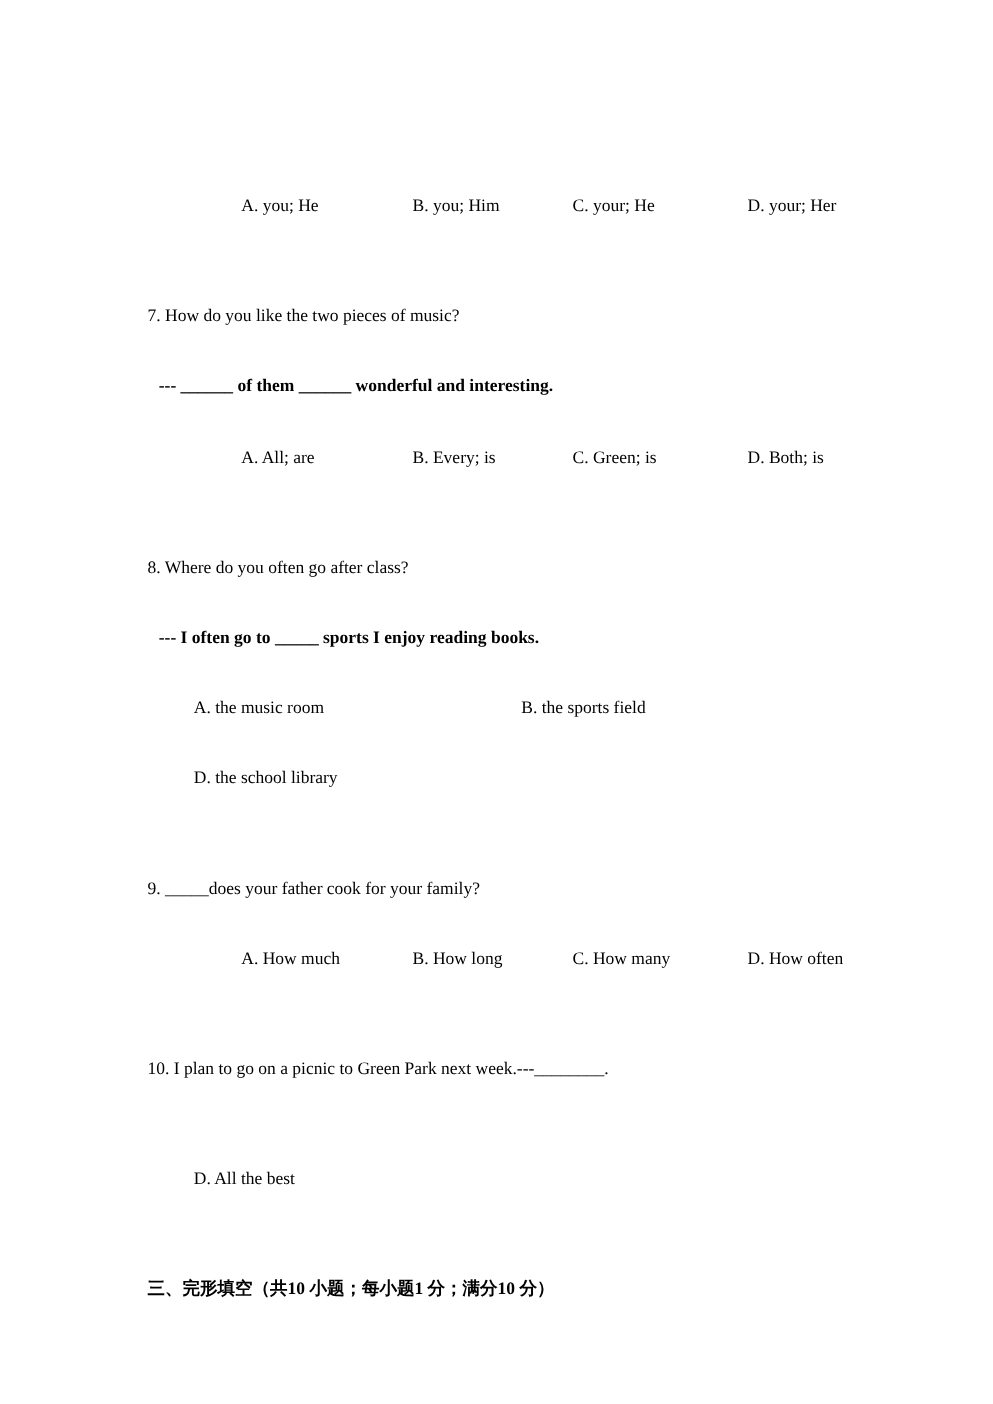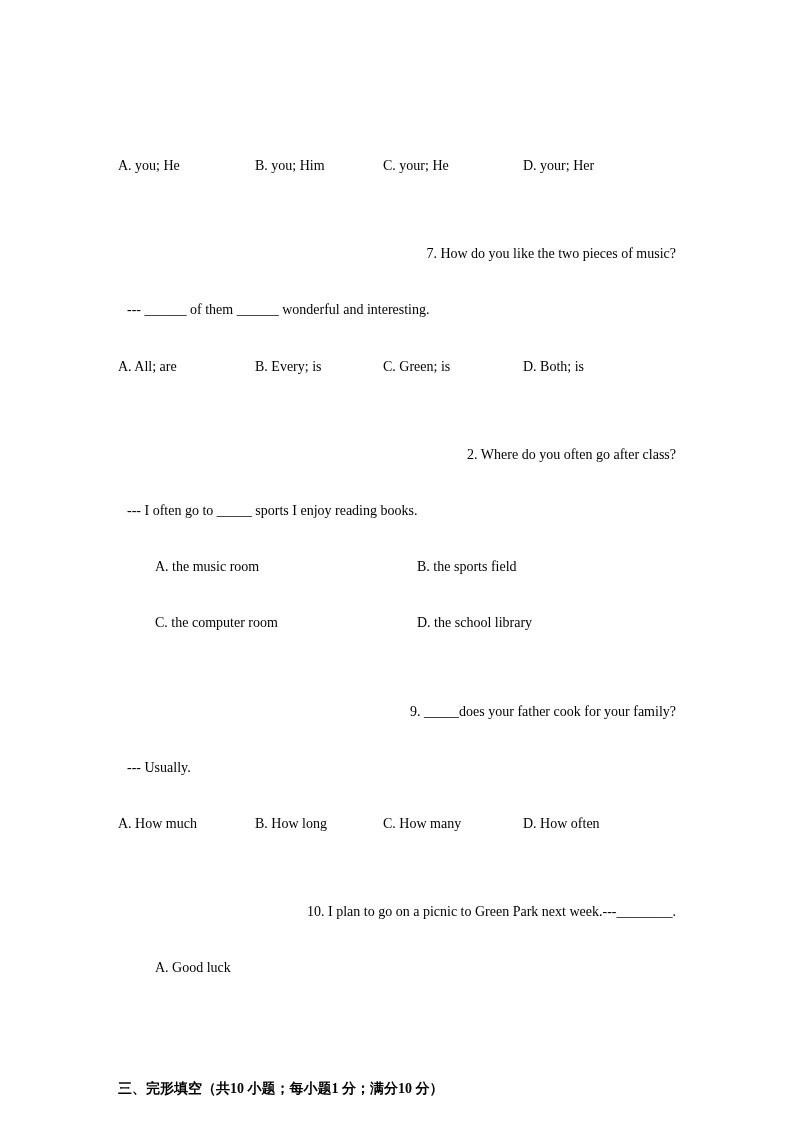--- a/index.html
+++ b/index.html
@@ -2,23 +2,23 @@
 <html><head>
 <meta charset="utf-8">
 <style>
   html,body{margin:0;padding:0;}
   body{
     width:794px;height:1123px;background:#ffffff;color:#000;
     font-family:"Liberation Serif","DejaVu Serif",serif;
     -webkit-font-smoothing:antialiased;
   }
   .page{padding:90px 118px 0 118px;font-size:14px;}
-  .stem{line-height:24.2px;text-align:right;}
-  .ansline{line-height:24.2px;margin-left:9px;}
-  .opt4{display:grid;grid-template-columns:137px 128px 140px 1fr;line-height:24.2px;}
+  .stem{line-height:24.2px;}
+  .ansline{line-height:24.2px;margin-left:9px;font-weight:bold;}
+  .opt4{display:grid;grid-template-columns:137px 128px 140px 1fr;margin-left:75px;line-height:24.2px;}
   .opt2{display:grid;grid-template-columns:262px 1fr;margin-left:37px;line-height:24.2px;}
   .heading{font-weight:bold;line-height:24.2px;}
   span,div{white-space:pre-wrap;}
 </style>
 </head>
 <body>
 
 <div class="page">
 
   
@@ -33,47 +33,45 @@
   <div class="stem">7. How do you like the two pieces of music?</div>
   <div class="ansline">--- ______ of them ______ wonderful and interesting.</div>
   <div class="opt4">
     <span>A. All; are</span>
     <span>B. Every; is</span>
     <span>C. Green; is</span>
     <span>D. Both; is</span>
   </div>
 
   
-  <div class="stem">2. Where do you often go after class?</div>
+  <div class="stem">8. Where do you often go after class?</div>
   <div class="ansline">--- I often go to _____ sports I enjoy reading books.</div>
   <div class="opt2">
     <span>A. the music room</span>
     <span>B. the sports field</span>
   </div>
   <div class="opt2">
-    <span>C. the computer room</span>
     <span>D. the school library</span>
   </div>
 
   
   <div class="stem">9. _____does your father cook for your family?</div>
-  <div class="ansline">--- Usually.</div>
   <div class="opt4">
     <span>A. How much</span>
     <span>B. How long</span>
     <span>C. How many</span>
     <span>D. How often</span>
   </div>
 
   
   <div class="stem">10. I plan to go on a picnic to Green Park next week.---________.</div>
   <div class="opt2">
-    <span>A. Good luck</span>
   </div>
   <div class="opt2">
+    <span>D. All the best</span>
   </div>
 
   
   <div class="heading">三、完形填空（共10 小题；每小题1 分；满分10 分）</div>
   
   
   
 
   
 

